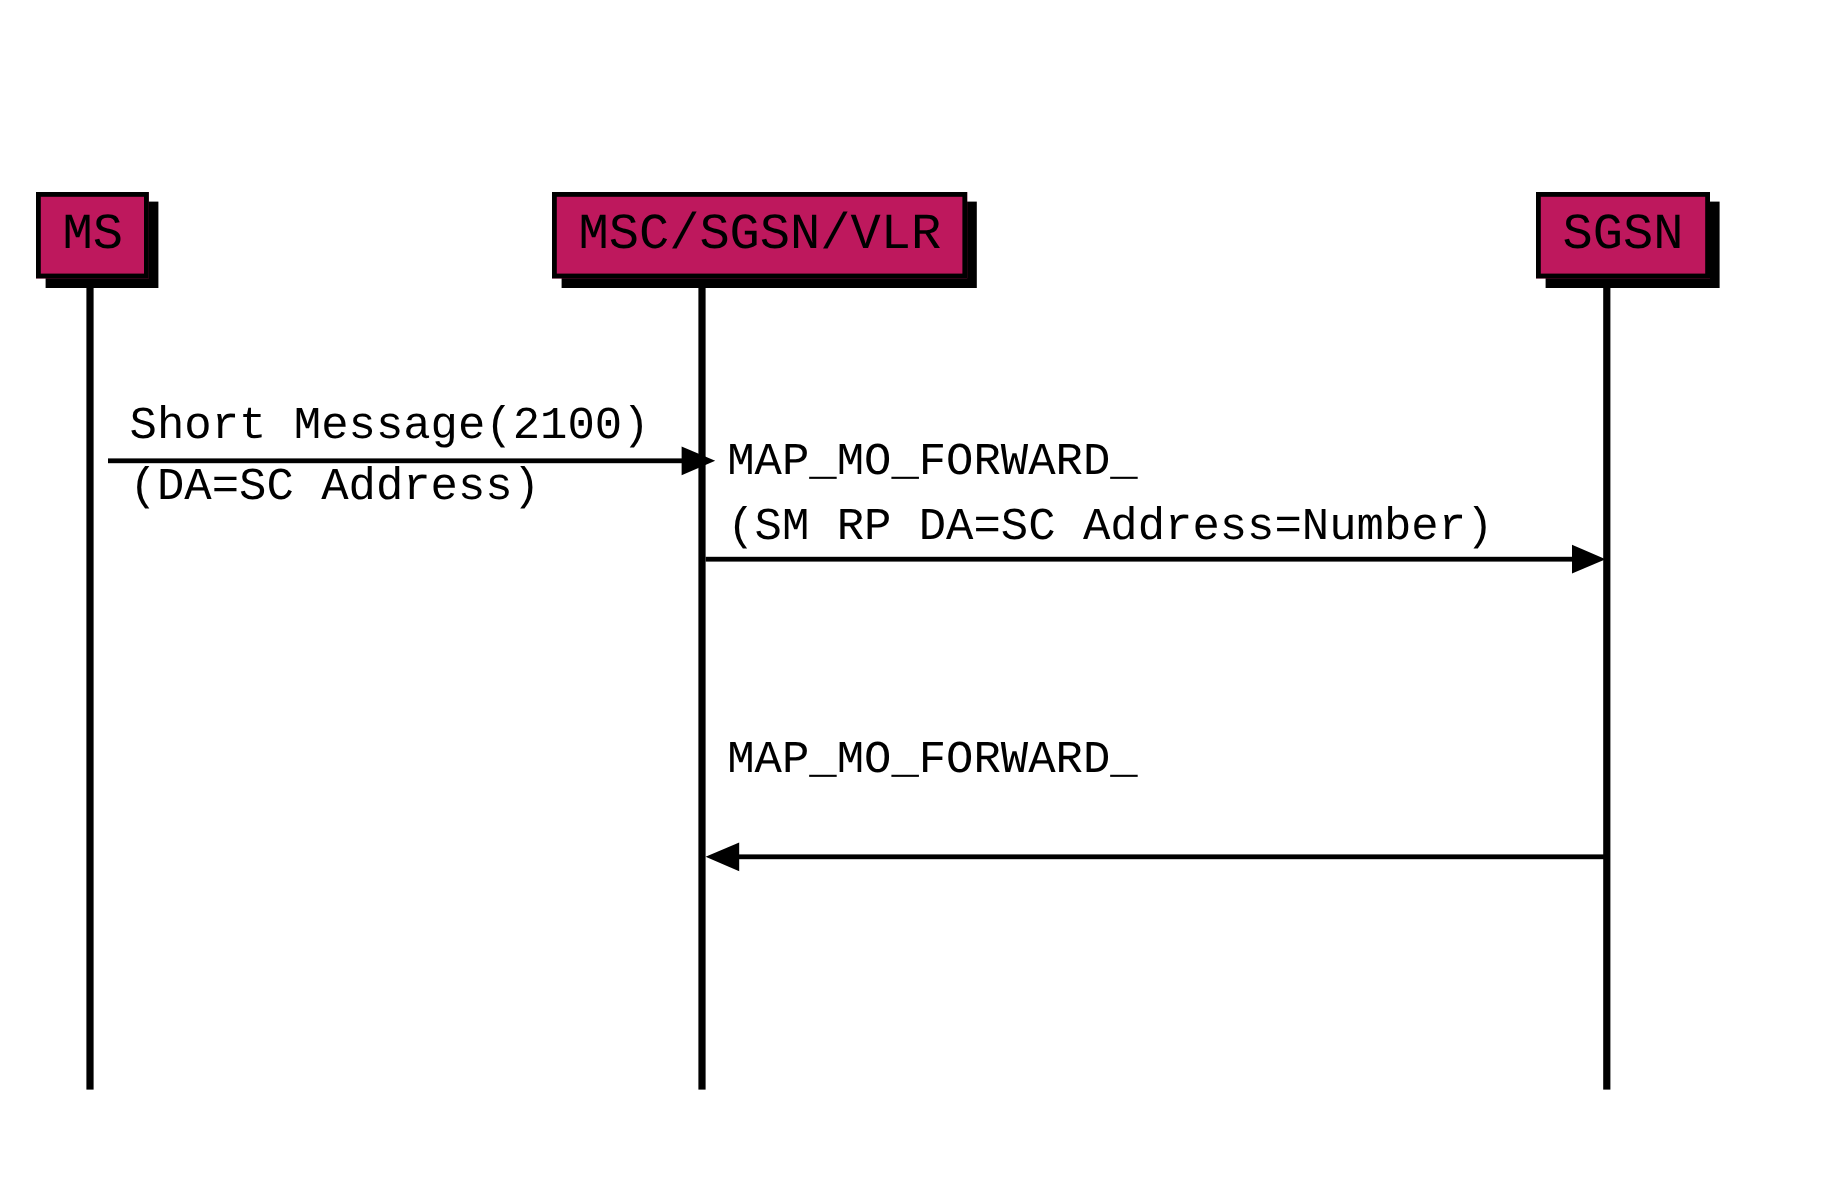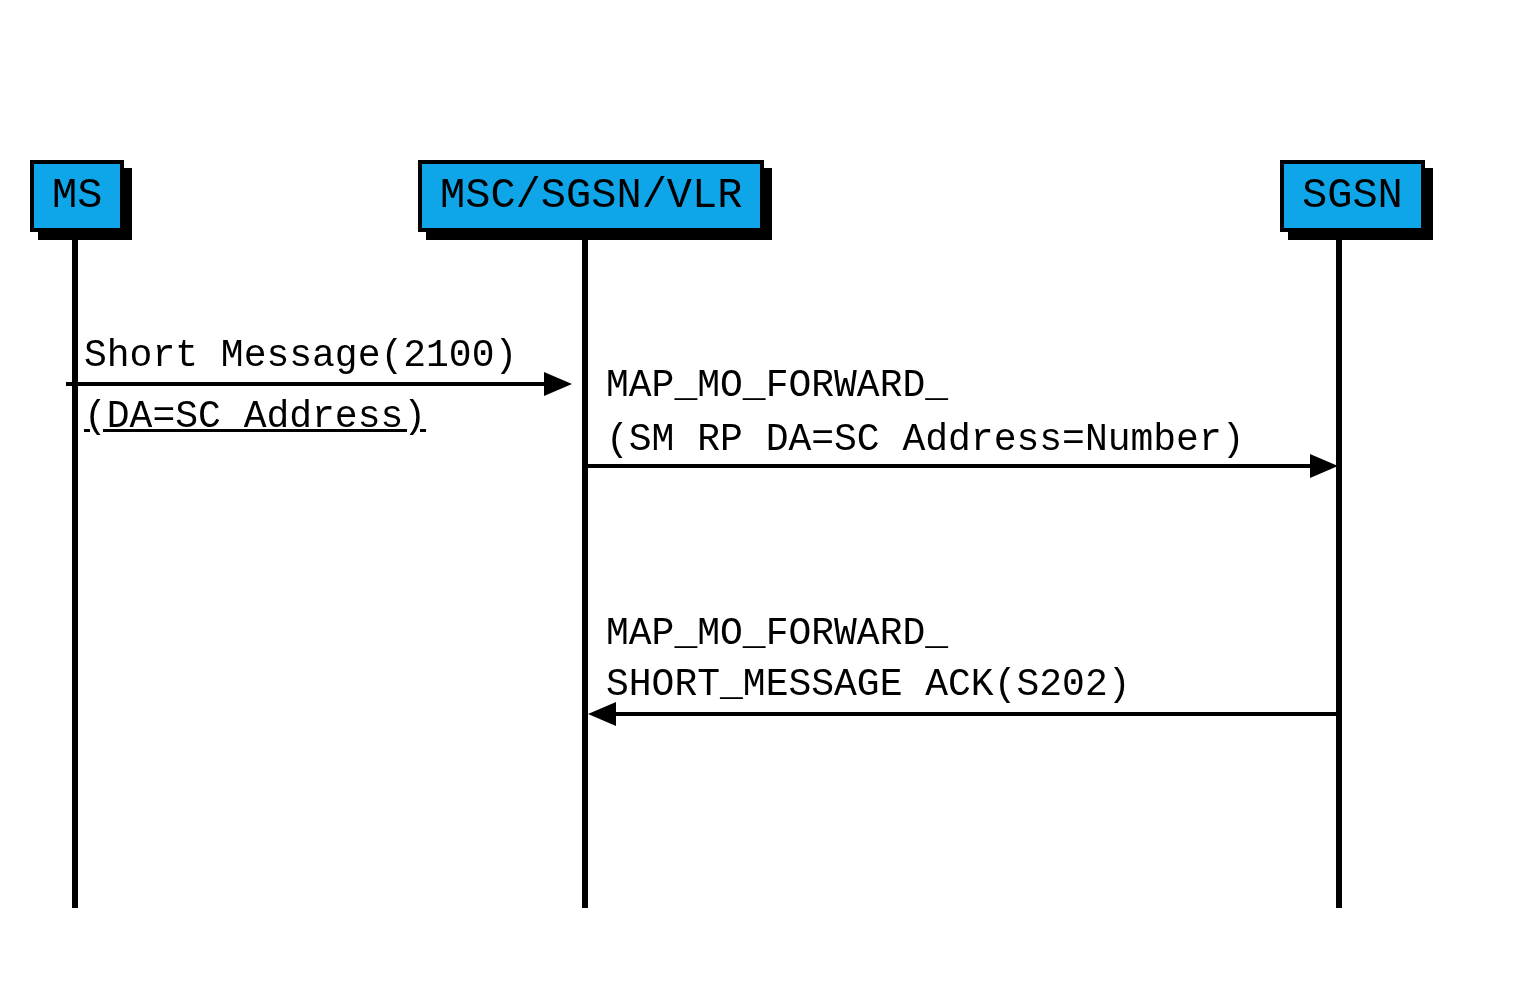--- a/index.html
+++ b/index.html
@@ -19,21 +19,21 @@
       top: 160px;
       left: 30px;
       width: 1440px;
       height: 780px;
     }
     .participant {
       position: absolute;
       top: 0;
     }
     .participant-box {
-      background: #0ea5e9;
+      background: #be185d;
       border: 4px solid #000;
       box-shadow: 8px 8px 0 #000;
       padding: 8px 18px;
       font-size: 42px;
       font-weight: normal;
       text-align: center;
       white-space: nowrap;
     }
     .lifeline {
       position: absolute;
@@ -75,45 +75,44 @@
 </head>
 <body>
 
 <div class="diagram">
 
   <div class="participant" style="left: 0;">
     <div class="participant-box">MS</div>
   </div>
   <div class="lifeline" style="left: 42px; height: 670px;"></div>
 
-  <div class="participant" style="left: 388px;">
+  <div class="participant" style="left: 430px;">
     <div class="participant-box">MSC/SGSN/VLR</div>
   </div>
   <div class="lifeline" style="left: 552px; height: 670px;"></div>
 
   <div class="participant" style="left: 1250px;">
     <div class="participant-box">SGSN</div>
   </div>
   <div class="lifeline" style="left: 1306px; height: 670px;"></div>
 
-  <div class="message-group" style="left: 36px; top: 170px; width: 506px;">
+  <div class="message-group" style="left: 60px; top: 170px; width: 506px;">
     <div class="message-text">Short Message(2100)</div>
     <div class="arrow-line" style="left: 0; top: 52px; width: 479px;"></div>
     <div class="arrow-head-right" style="left: 478px; top: 42px;"></div>
-    <div class="message-text" style="margin-top: 10px; text-decoration: underline;">(DA=SC Address)</div>
+    <div class="message-text" style="">(DA=SC Address)</div>
   </div>
 
   <div class="message-group" style="left: 558px; top: 200px; width: 752px;">
     <div class="message-text">MAP_MO_FORWARD_</div>
     <div class="arrow-line" style="left: 0; top: 104px; width: 723px;"></div>
     <div class="arrow-head-right" style="left: 722px; top: 94px;"></div>
     <div class="message-text" style="margin-top: 3px;">(SM RP DA=SC Address=Number)</div>
   </div>
 
   <div class="message-group" style="left: 558px; top: 448px; width: 752px;">
     <div class="message-text">MAP_MO_FORWARD_</div>
-    <div class="message-text">SHORT_MESSAGE ACK(S202)</div>
     <div class="arrow-line" style="left: 26px; top: 104px; width: 726px;"></div>
     <div class="arrow-head-left" style="left: 0; top: 94px;"></div>
   </div>
 
 
 </div>
 
 </body></html>

